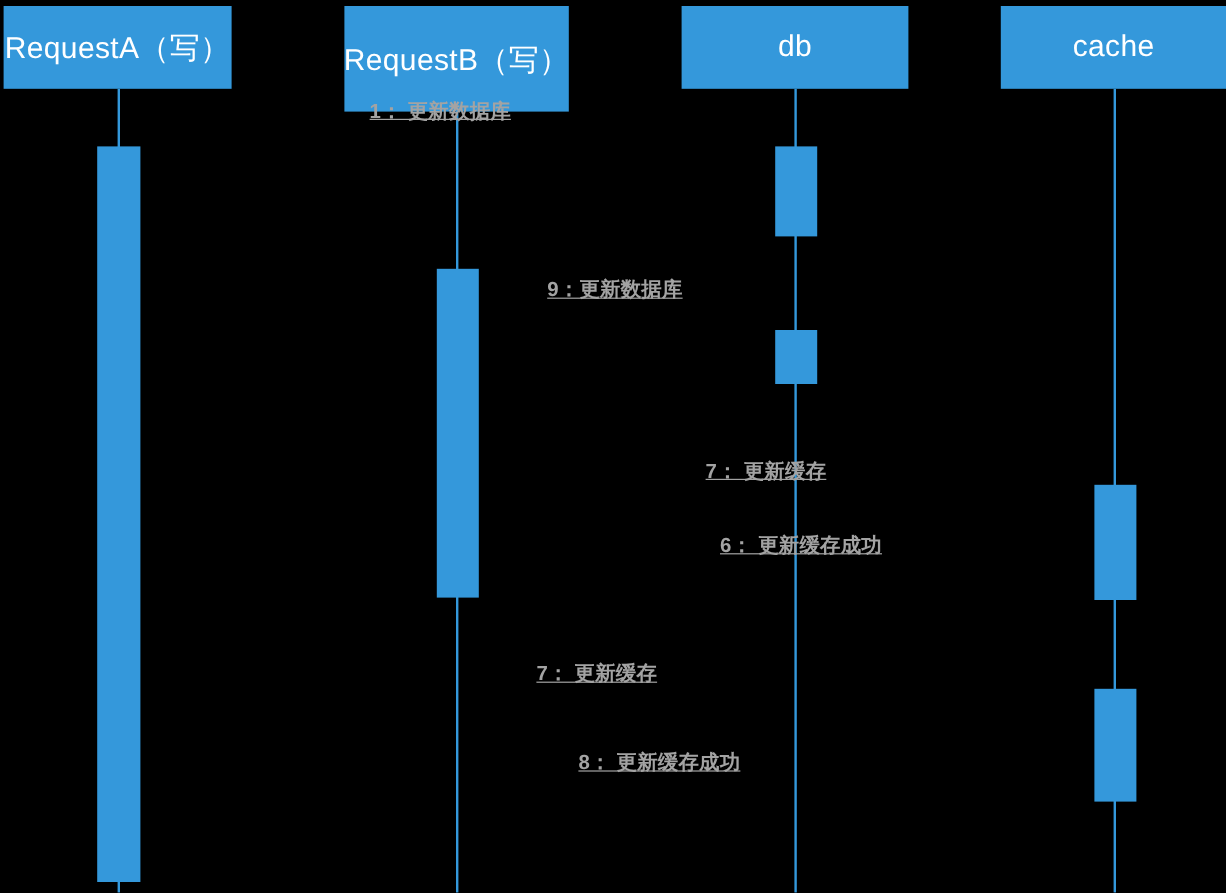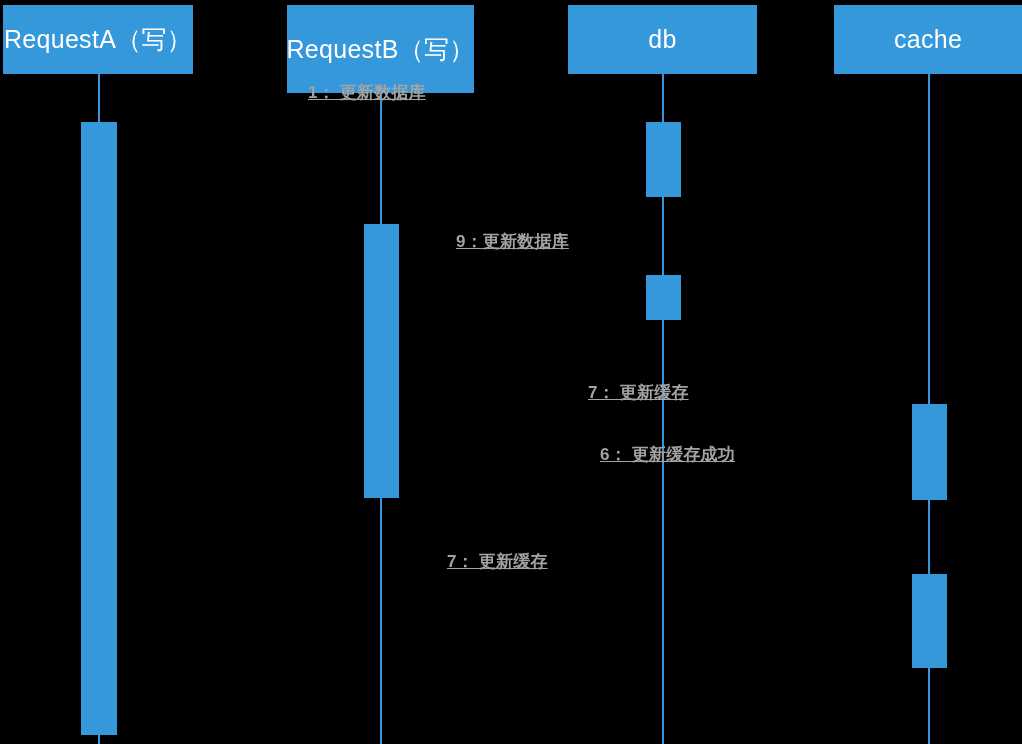--- a/index.html
+++ b/index.html
@@ -76,14 +76,15 @@
   </div>
   <div class="participant" style="left:834px; top:5px; width:188px; height:69px;">
     <span>cache</span>
   </div>
 
   <div class="message" style="left:308px; top:81px;">1：  更新数据库</div>
   <div class="message" style="left:456px; top:230px;">9：更新数据库</div>
   <div class="message" style="left:588px; top:381px;">7：  更新缓存</div>
   <div class="message" style="left:600px; top:443px;">6：  更新缓存成功</div>
   <div class="message" style="left:447px; top:550px;">7：  更新缓存</div>
+  <div class="message" style="left:482px; top:624px;">8：  更新缓存成功</div>
 
 </div>
 
 </body></html>

